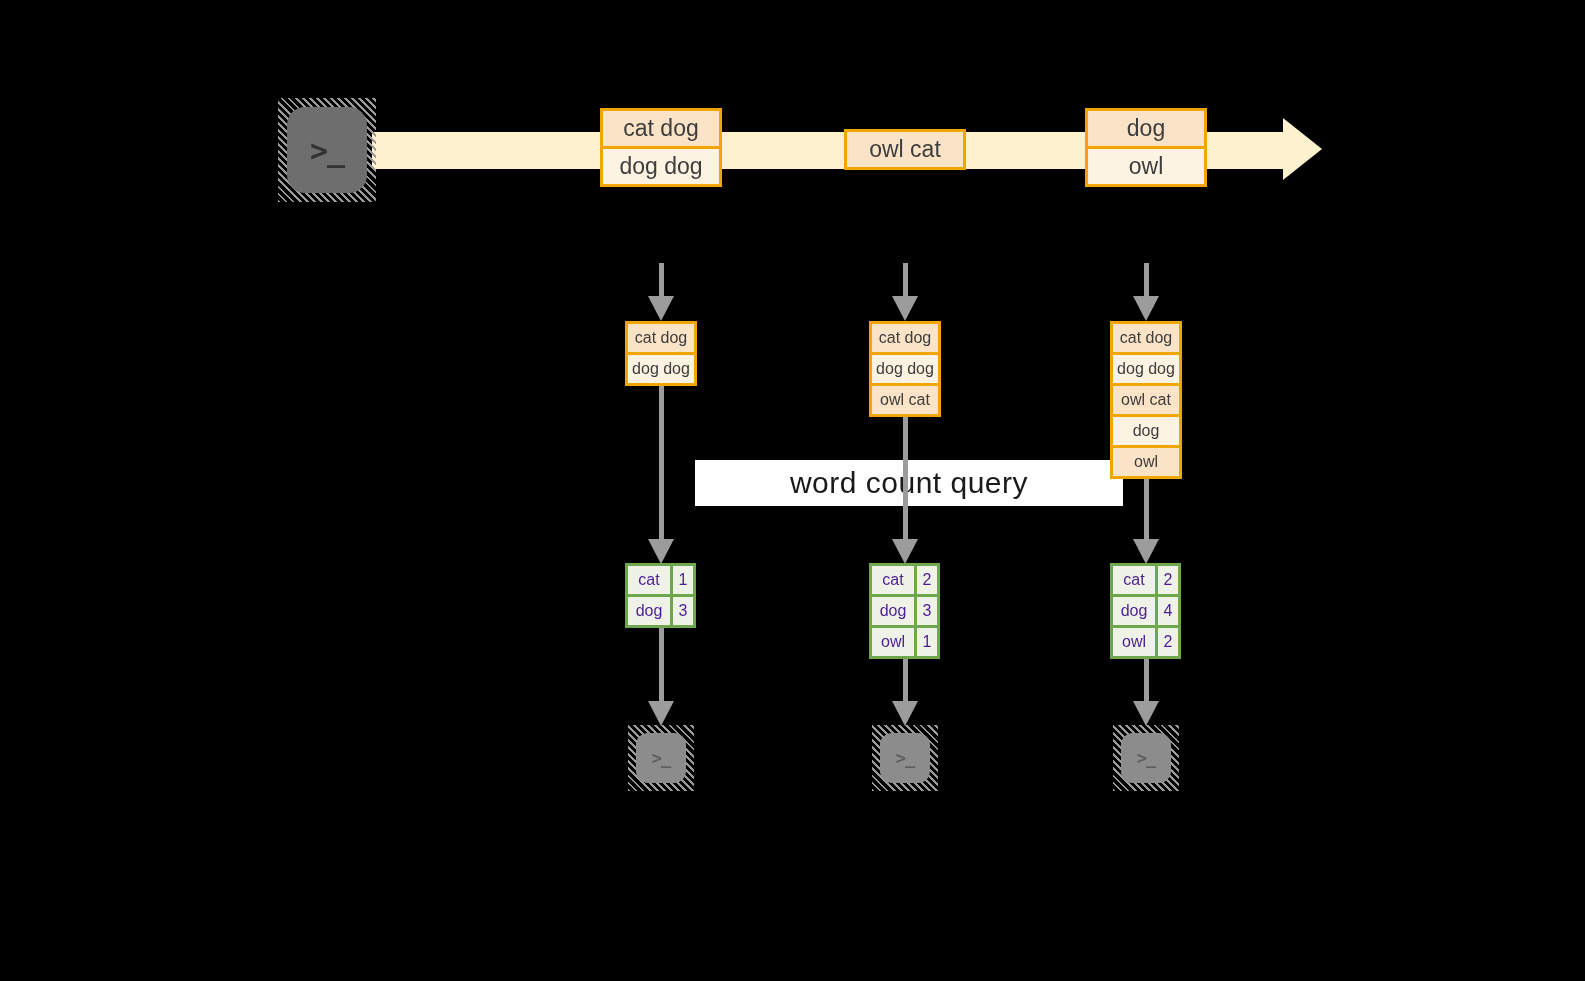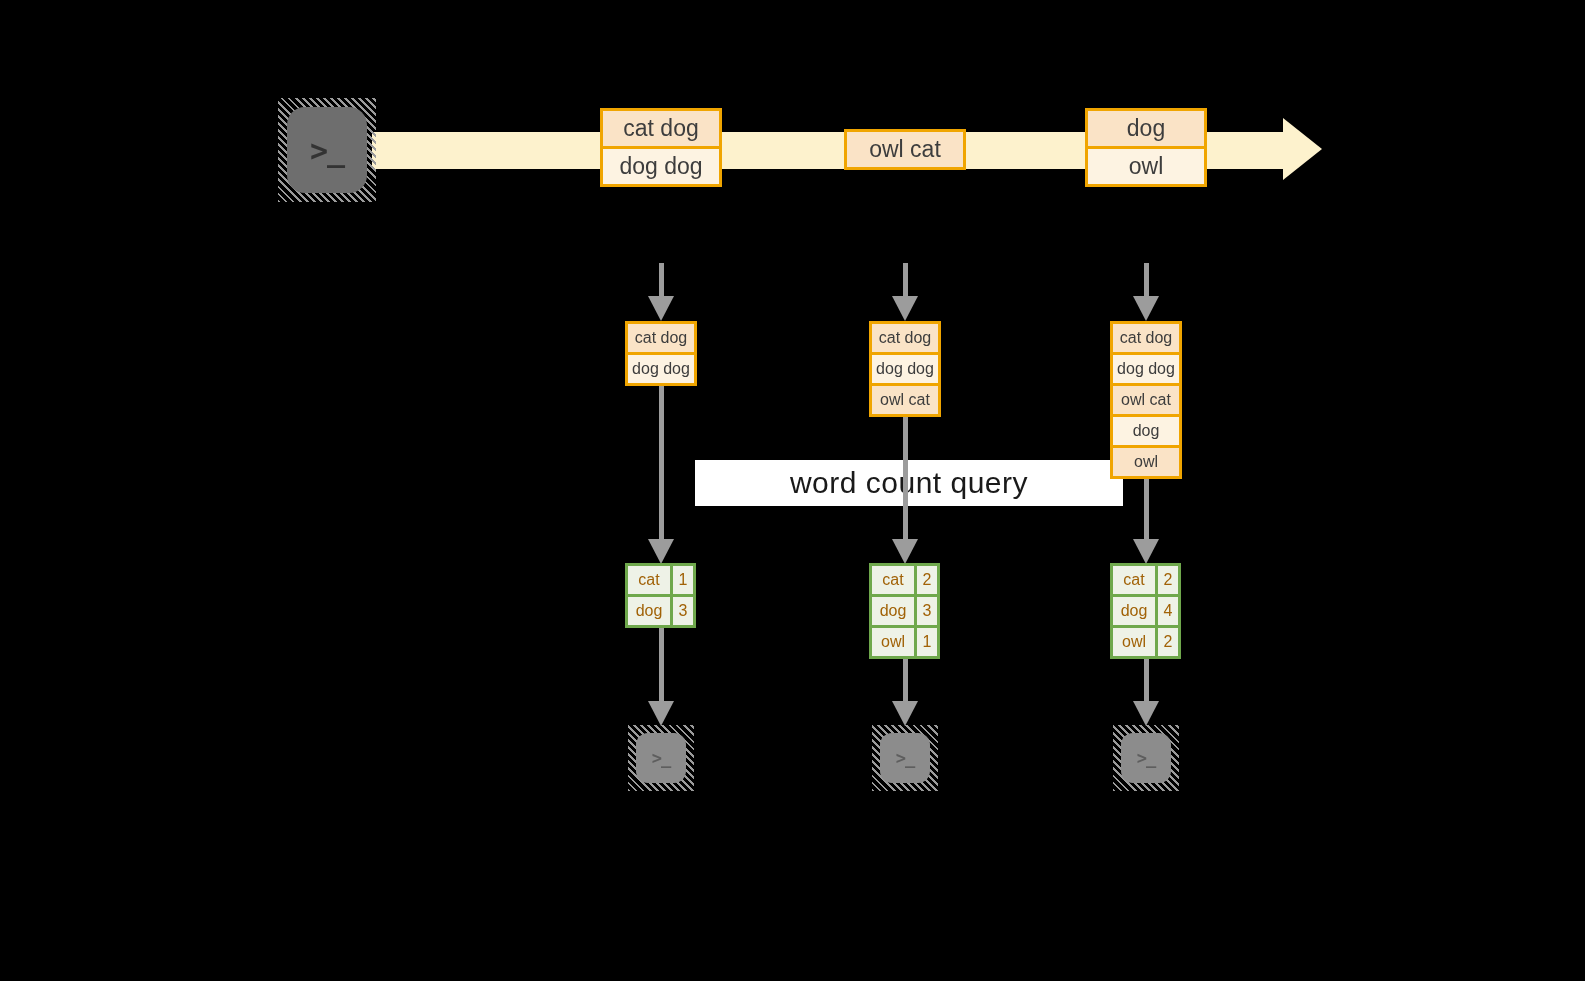--- a/index.html
+++ b/index.html
@@ -31,21 +31,21 @@
     border-left:13px solid transparent; border-right:13px solid transparent; border-top:25px solid var(--gray);}
   
   .banner{position:absolute; left:695px; top:460px; width:428px; height:46px; background:var(--bannerbg);
     z-index:1; display:flex; align-items:center; justify-content:center;}
   .banner span{font-size:30px; font-weight:300; color:var(--bannerink); letter-spacing:0.5px;}
   
   .gtable{position:absolute; border:3px solid var(--green); z-index:3; background:var(--green);}
   .trow{display:flex;}
   .trow + .trow{border-top:3px solid var(--green);}
   .tword,.tcount{height:28px; background:var(--gcell); display:flex; align-items:center; justify-content:center;
-    font-size:16px; color:#a16207;}
+    font-size:16px; color:#4c1d95;}
   .tword{width:42px; border-right:3px solid var(--green);}
   .tcount{width:20px;}
   
   .term{position:absolute; z-index:3;
     background:repeating-linear-gradient(45deg, #9b9b9b 0 2px, transparent 2px 5px);
     display:flex; align-items:center; justify-content:center;}
   .term-inner{display:flex; align-items:center; justify-content:center;}
   .src{left:278px; top:98px; width:98px; height:104px;}
   .src .term-inner{width:80px; height:86px; border-radius:18px; background:var(--termdark);}
   .src .glyph{font:bold 30px "DejaVu Sans Mono",monospace; color:#333333; letter-spacing:-1px;}

